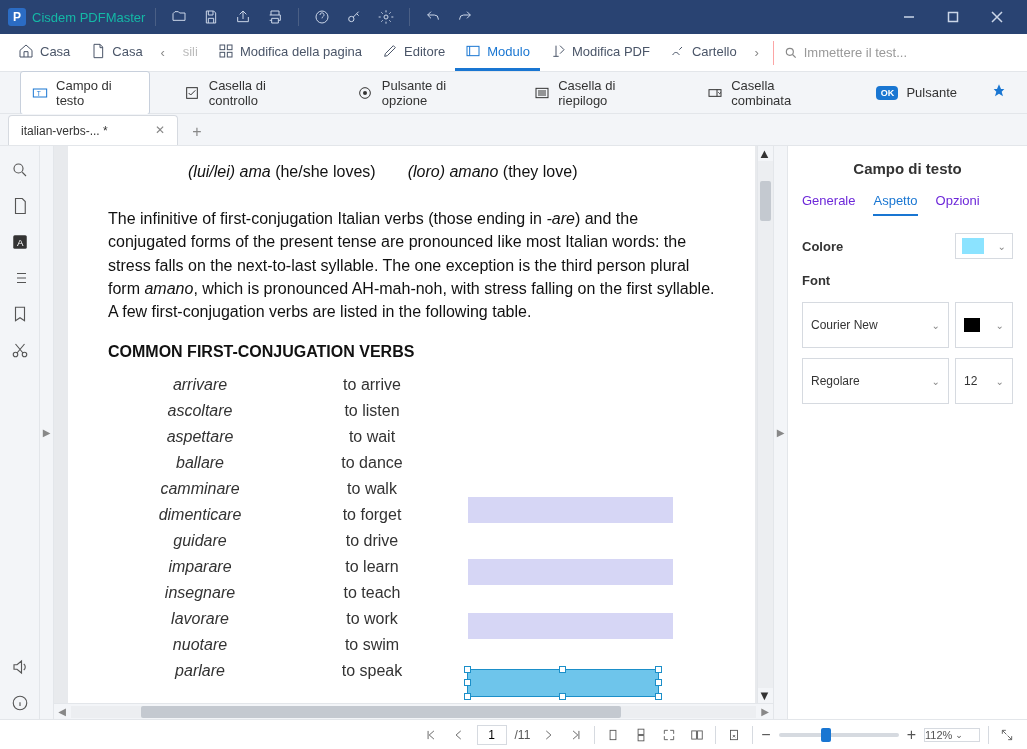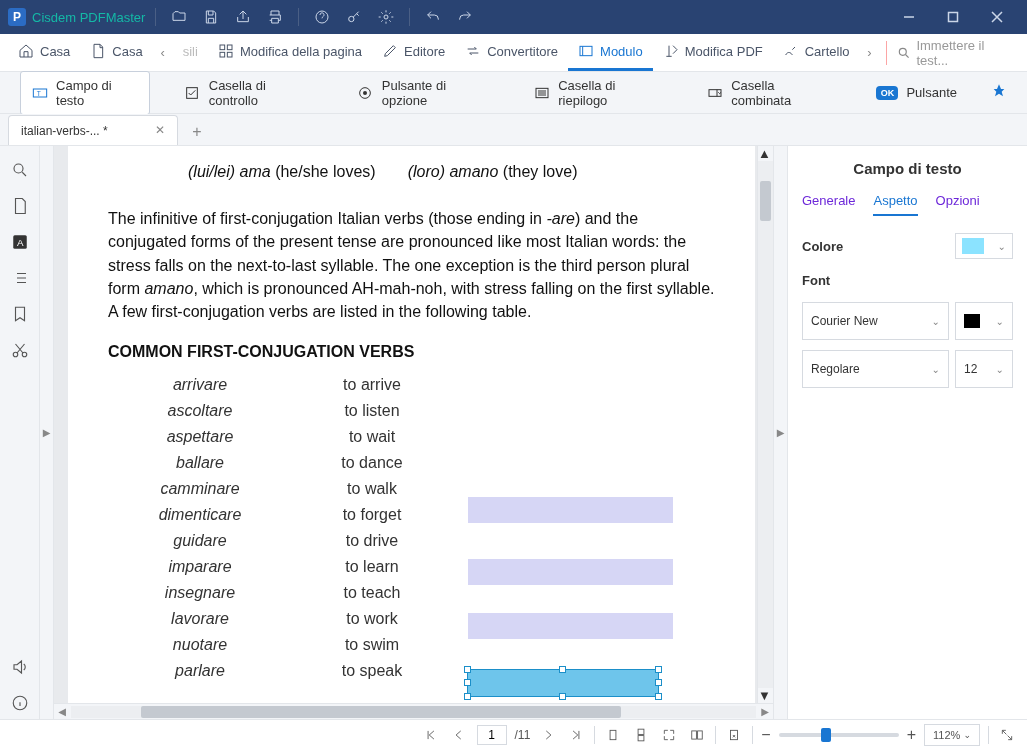--- a/index.html
+++ b/index.html
@@ -64,30 +64,30 @@
 .proppanel h3{font-size:15px;font-weight:600;text-align:center;margin-bottom:16px}
 .proptabs{display:flex;gap:18px;border-bottom:1px solid transparent;margin-bottom:16px;font-size:13px}
 .proptab{padding-bottom:6px;cursor:pointer;color:#6d28d9}
 .proptab.active{color:#1976d2;border-bottom:2px solid #1976d2}
 .proprow{display:flex;align-items:center;justify-content:space-between;margin-bottom:14px;font-size:13px}
 .proplabel{font-weight:600}
 .colorsw{width:58px;height:26px;border:1px solid #d6dae0;display:flex;align-items:center;justify-content:space-between;padding:0 6px;cursor:pointer}
 .colorsw .swatch{width:22px;height:16px}
 .colorsw .chv{font-size:10px;color:#888}
 .propsel{display:flex;gap:6px}
-.selbox{height:38px;border:1px solid #d6dae0;display:flex;align-items:center;justify-content:space-between;padding:16px 8px;cursor:pointer;font-size:12px;background:#fff}
+.selbox{height:46px;border:1px solid #d6dae0;display:flex;align-items:center;justify-content:space-between;padding:16px 8px;cursor:pointer;font-size:12px;background:#fff}
 .selbox .chv{font-size:10px;color:#888;margin-left:6px}
 .statusbar{height:30px;background:#fff;border-top:1px solid #e3e6ea;display:flex;align-items:center;padding:0 10px;gap:8px;font-size:12px;color:#555}
 .statusbar .sicon{width:20px;height:20px;display:flex;align-items:center;justify-content:center;cursor:pointer}
 .statusbar .sicon svg{width:14px;height:14px;stroke:#555;fill:none;stroke-width:1.5}
 .statusbar .ssp{flex:1}
 .pageinput{width:30px;height:20px;border:1px solid #d6dae0;text-align:center;font-size:12px}
 .zoomslider{width:120px;height:4px;background:#d6dae0;position:relative;border-radius:2px;cursor:pointer}
 .zoomslider .zthumb{position:absolute;width:10px;height:14px;background:#1976d2;top:-5px;border-radius:2px}
-.zoombox{width:56px;height:22px;border:1px solid #d6dae0;display:flex;align-items:center;justify-content:center;font-size:11px}
+.zoombox{width:56px;height:14px;border:1px solid #d6dae0;display:flex;align-items:center;font-size:11px}
 .statusbar .vsep{width:1px;height:18px;background:#d6dae0}
 </style>
 </head>
 <body>
 
 <div class="titlebar">
   <div class="logo">P</div>
   <div class="title">Cisdem PDFMaster</div>
   <div class="sep"></div>
   <div class="ticon">
@@ -184,26 +184,20 @@
         <rect x="3" y="14" width="7" height="7"></rect>
         <rect x="14" y="14" width="7" height="7"></rect>
       </svg>
       <span>Modifica della pagina</span>
     </div>
   <div class="menuitem">
       <svg viewBox="0 0 24 24">
         <path d="M4 20l4-1L20 7l-3-3L5 16z"></path>
       </svg>
       <span>Editore</span>
-    </div>
-  <div class="menuitem">
-      <svg viewBox="0 0 24 24">
-        <path d="M4 9h13l-3-3 M20 15H7l3 3"></path>
-      </svg>
-      <span>Convertitore</span>
     </div>
   <div class="menuitem active">
       <svg viewBox="0 0 24 24">
         <rect x="3" y="5" width="18" height="14"></rect>
         <path d="M7 5v14"></path>
       </svg>
       <span>Modulo</span>
     </div>
   <div class="menuitem">
       <svg viewBox="0 0 24 24">

